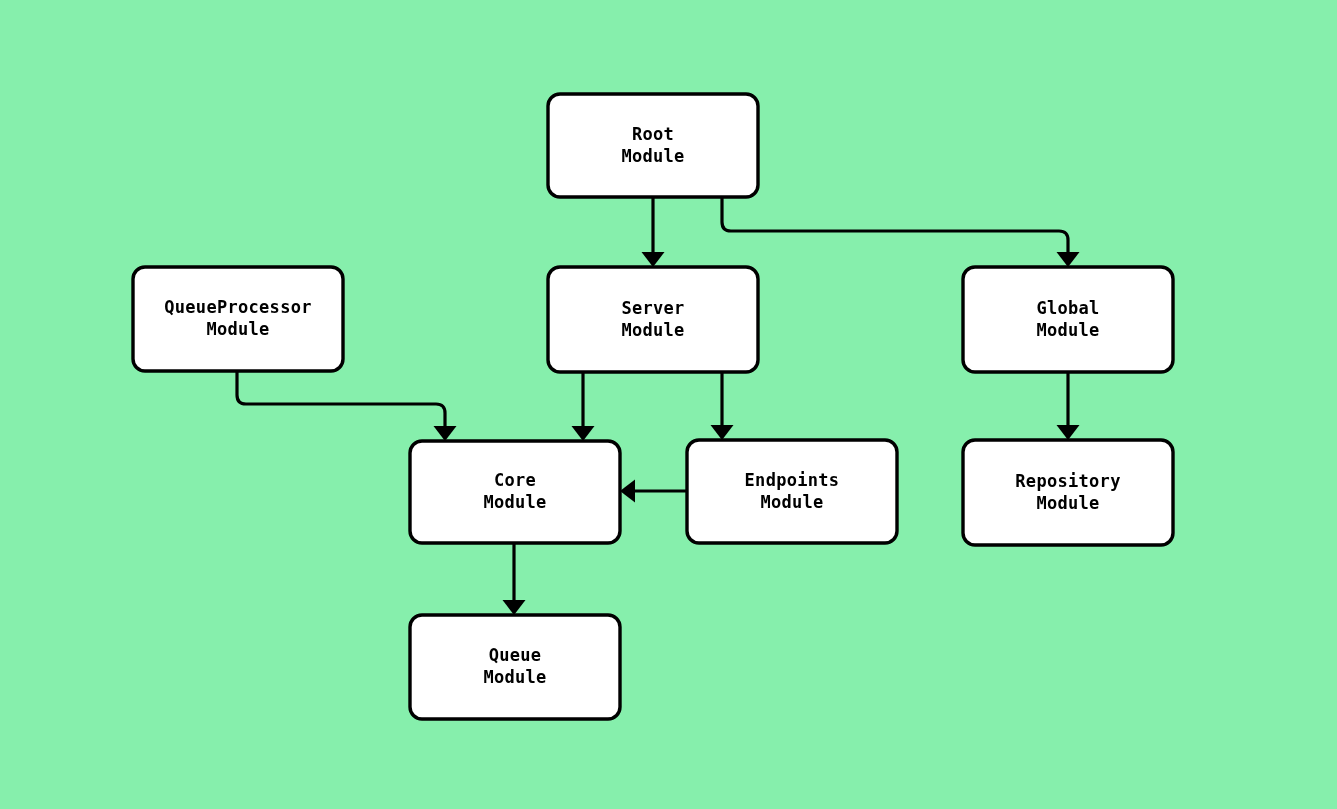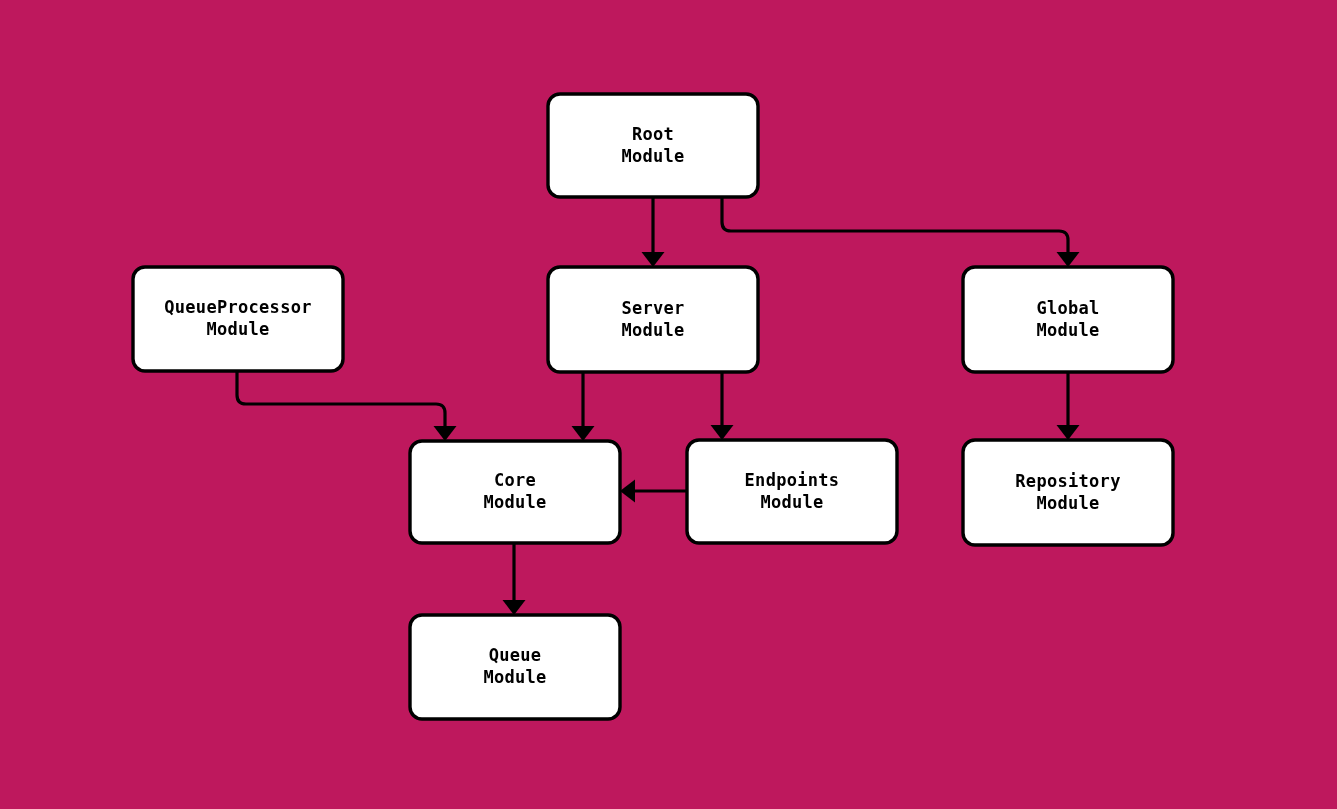--- a/index.html
+++ b/index.html
@@ -11,21 +11,21 @@
   body {
     width: 1337px;
     height: 809px;
     overflow: hidden;
     font-family: "DejaVu Sans Mono", "Liberation Mono", monospace;
   }
   #diagram-canvas {
     position: relative;
     width: 1337px;
     height: 809px;
-    background: #be185d;
+    background: #86efac;
   }
   svg#graph {
     position: absolute;
     top: 0;
     left: 0;
     width: 1337px;
     height: 809px;
     display: block;
   }
   .node-rect {

